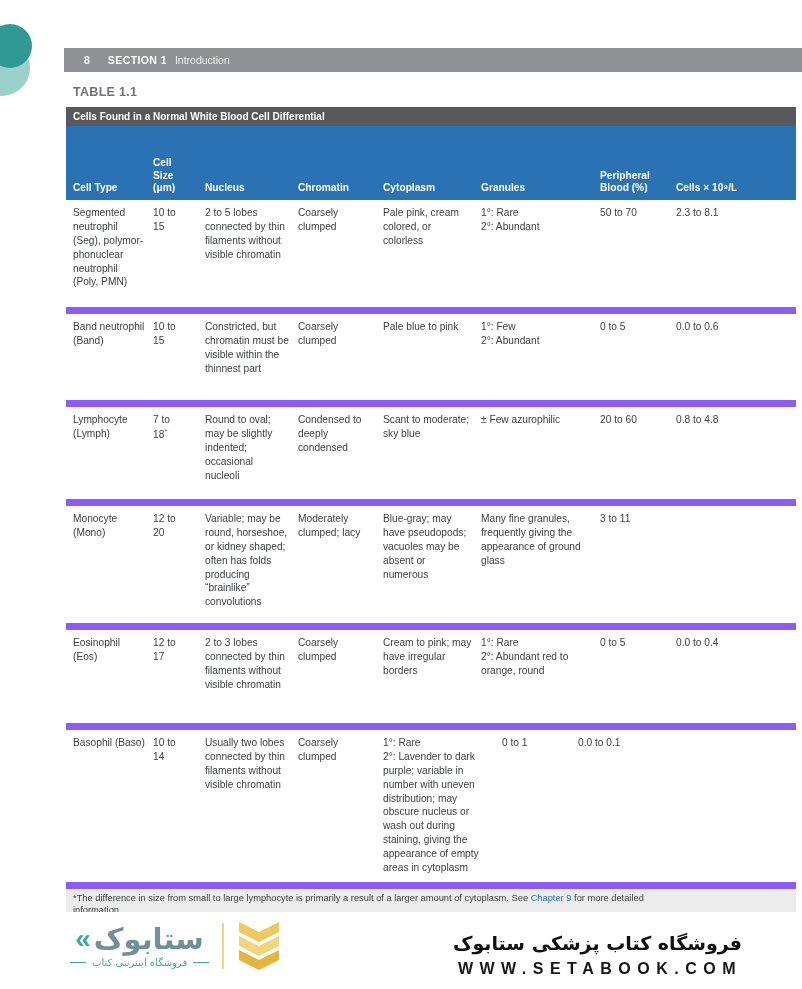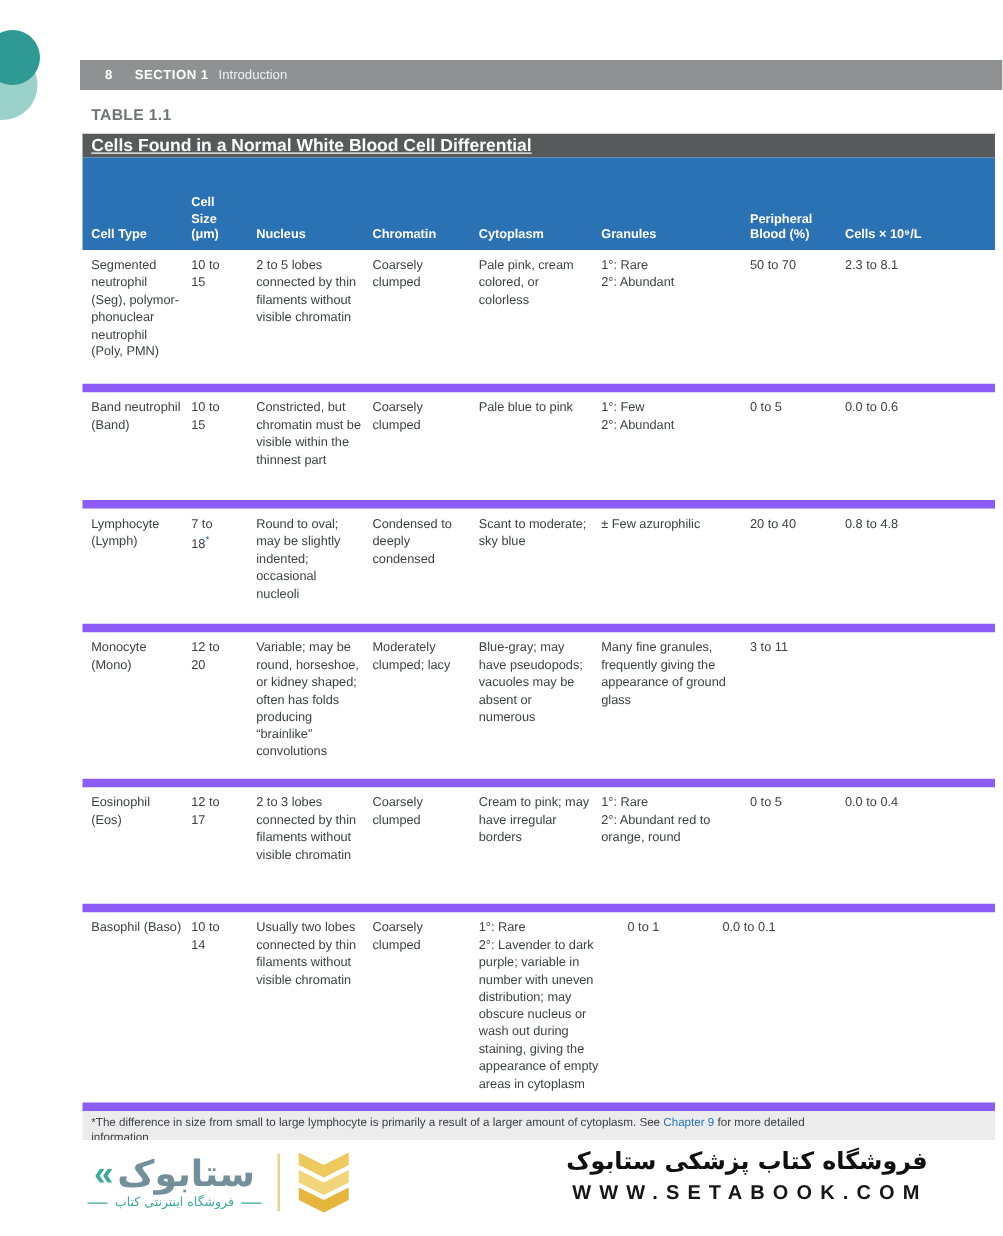--- a/index.html
+++ b/index.html
@@ -24,22 +24,22 @@
   .topbar .intro { margin-left:8px; color:#eef0f0; font-weight:normal; }
 
   .table-label {
     position:absolute; left:73px; top:85px; font-size:12.5px; font-weight:bold;
     color:#717275; letter-spacing:0.3px;
   }
 
   
   .table { position:absolute; left:66px; top:107px; width:730px; font-size:10.2px; }
   .table-title {
-    background:#58595b; color:#ffffff; font-weight:bold; font-size:14px;
-    padding:3px 7px; height:19px; line-height:13px;text-decoration:underline;
+    background:#58595b; color:#ffffff; font-weight:bold; font-size:10px;
+    padding:3px 7px; height:19px; line-height:13px;
   }
   .thead { position:relative; background:#2b72b4; height:74px; color:#ffffff; }
   .arr-bar {
     position:absolute; top:4px; right:0; width:196px; height:18px; background:#1b4c7c;
     font-weight:bold; font-size:10.5px; text-align:center; line-height:18px;
   }
   .hrow {
     position:absolute; left:0; right:0; bottom:0; display:flex; align-items:flex-end;
     padding-bottom:5px; font-weight:bold; white-space:pre-line; line-height:1.25;
   }
@@ -59,21 +59,21 @@
   .fn-mark { color:#2b72b4; font-size:8px; }
 
   .footnote {
     background:#ececec; padding:4px 7px 0; font-size:9.3px; color:#3f4043;
     height:24px; overflow:hidden; line-height:11.5px;
   }
   .fn-link { color:#2b72b4; text-decoration:none; cursor:pointer; }
 
   
   .watermark { position:absolute; left:0; bottom:0; width:802px; height:77px; background:#ffffff; z-index:5; }
-  .wm-right { position:absolute; right:60px; top:6px; text-align:right; }
+  .wm-right { position:absolute; right:60px; top:20px; text-align:right; }
   .wm-store { font-size:19px; font-weight:bold; color:#101010; direction:rtl;
               font-family:"DejaVu Sans", sans-serif; }
   .wm-url { margin-top:6px; font-size:16px; font-weight:bold; letter-spacing:6.5px; color:#161616; }
 
   .wm-logo { position:absolute; left:70px; top:8px; display:flex; align-items:center; }
   .logo-text-block { text-align:center; }
   .logo-main { display:flex; align-items:center; justify-content:center; }
   .logo-guillemet { color:#3aa99f; font-size:28px; font-weight:bold; margin-right:3px; line-height:1; }
   .logo-name { font-size:29px; font-weight:bold; color:#73909a; line-height:1.05;
                font-family:"DejaVu Sans", sans-serif; }
@@ -143,21 +143,21 @@
   </div>
 
   <div class="trow rh3">
     <div class="td c1">Lymphocyte (Lymph)</div>
     <div class="td c2"><span>7 to
 18</span><sup class="fn-mark">*</sup></div>
     <div class="td c3">Round to oval; may be slightly indented; occasional nucleoli</div>
     <div class="td c4">Condensed to deeply condensed</div>
     <div class="td c5">Scant to moderate; sky blue</div>
     <div class="td c6">± Few azurophilic</div>
-    <div class="td c7">20 to 40</div>
+    <div class="td c7">20 to 60</div>
     <div class="td c8">0.8 to 4.8</div>
   </div>
 
   <div class="trow rh4">
     <div class="td c1">Monocyte (Mono)</div>
     <div class="td c2">12 to
 20</div>
     <div class="td c3">Variable; may be round, horseshoe, or kidney shaped; often has folds producing “brainlike” convolutions</div>
     <div class="td c4">Moderately clumped; lacy</div>
     <div class="td c5">Blue-gray; may have pseudopods; vacuoles may be absent or numerous</div>

